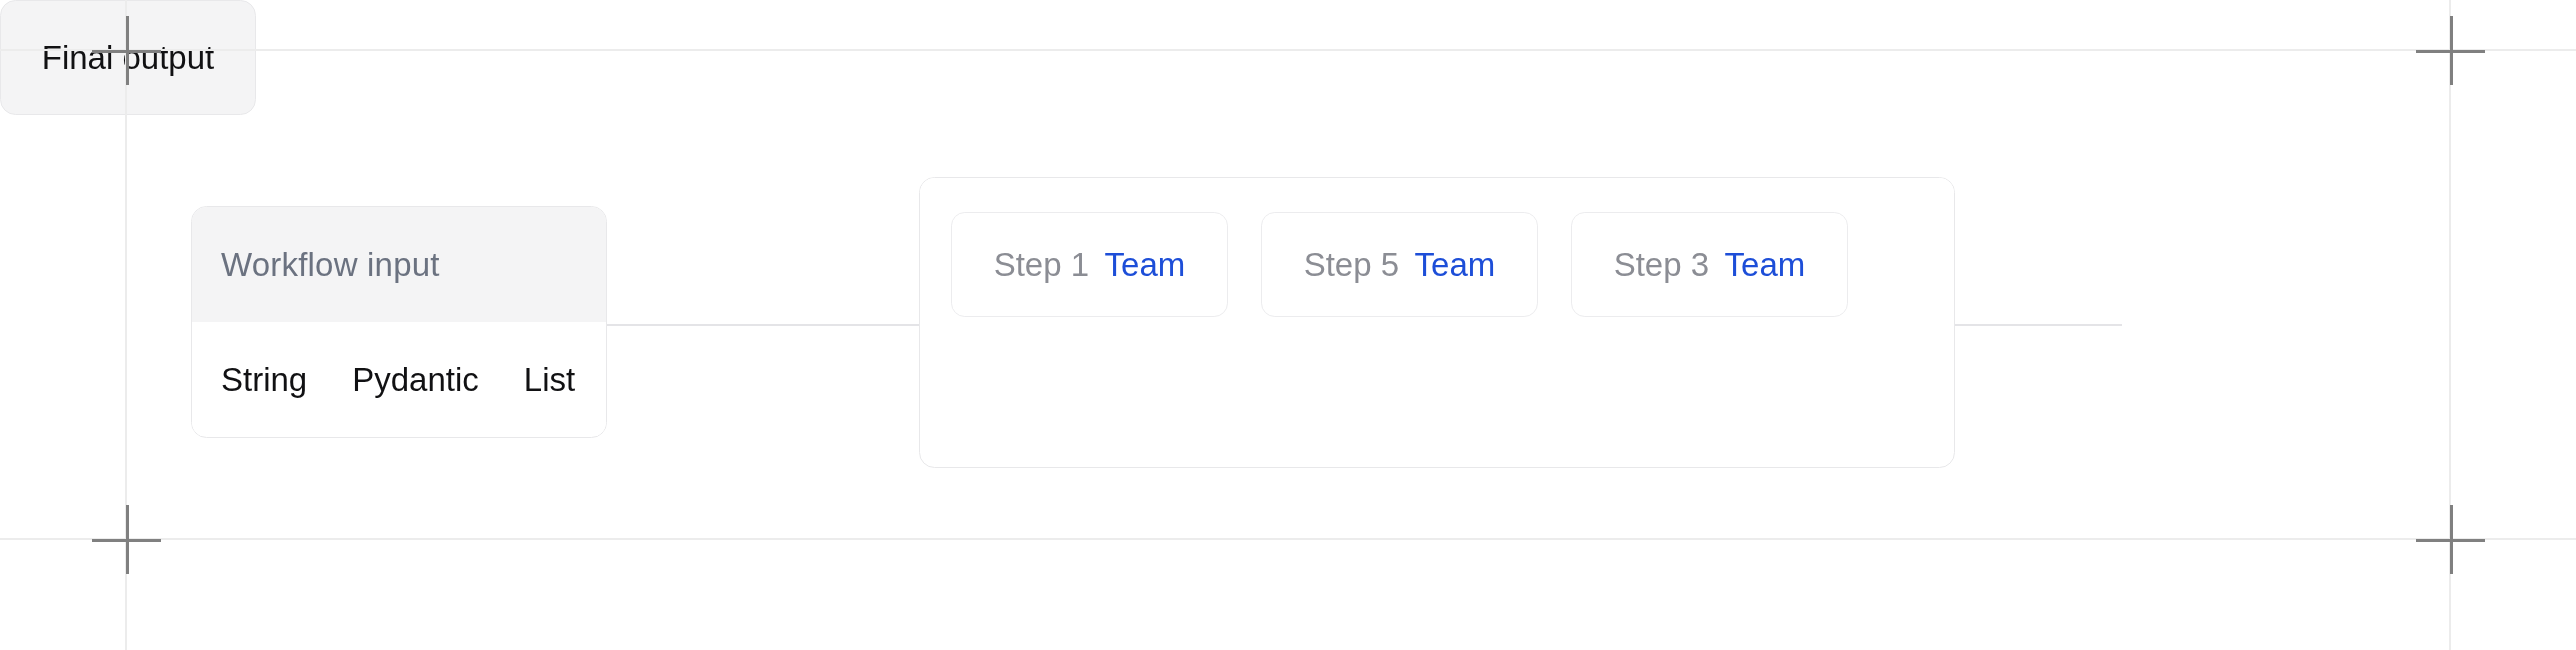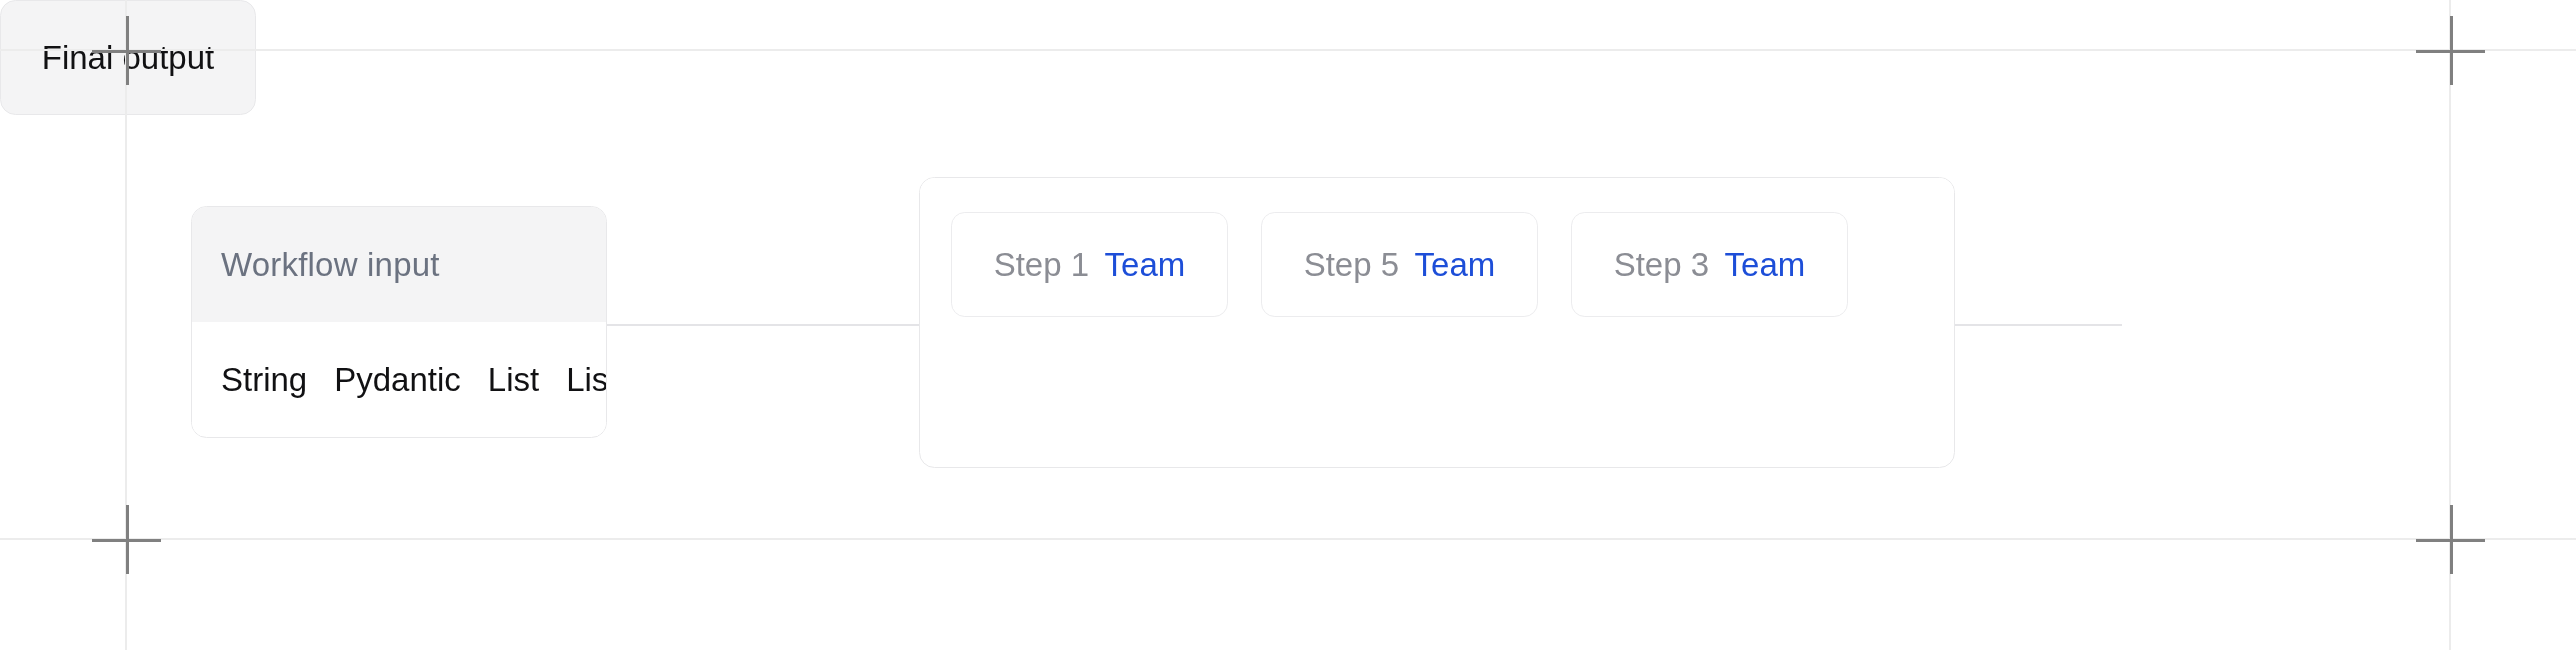--- a/index.html
+++ b/index.html
@@ -105,21 +105,21 @@
   #node-workflow-input {
     left: 191px;
     top: 206px;
     width: 416px;
     height: 232px;
   }
   #node-workflow-input .node-header { height: 115px; }
   #node-workflow-input .node-body {
     height: 114px;
     padding: 0 29px;
-    gap: 27px;
+    gap: 45px;
   }
   .io-type {
     font-size: 33px;
     color: #111113;
     line-height: 1;
     white-space: nowrap;
   }
 
   
   #node-workflow-v2 {

